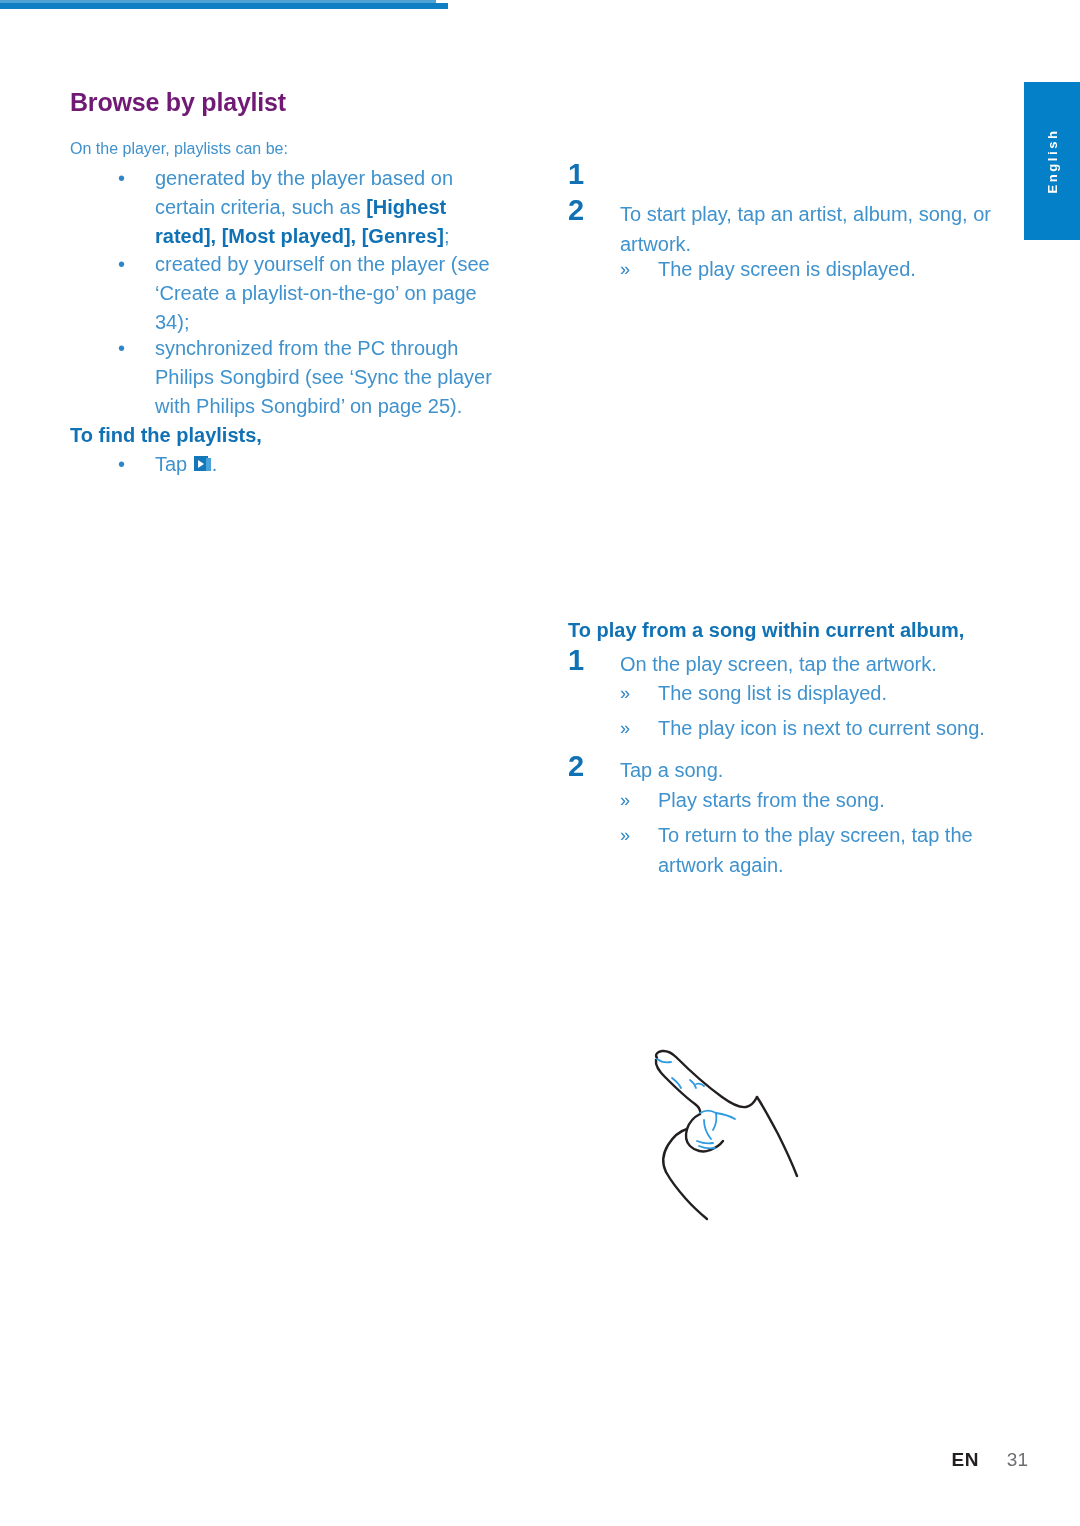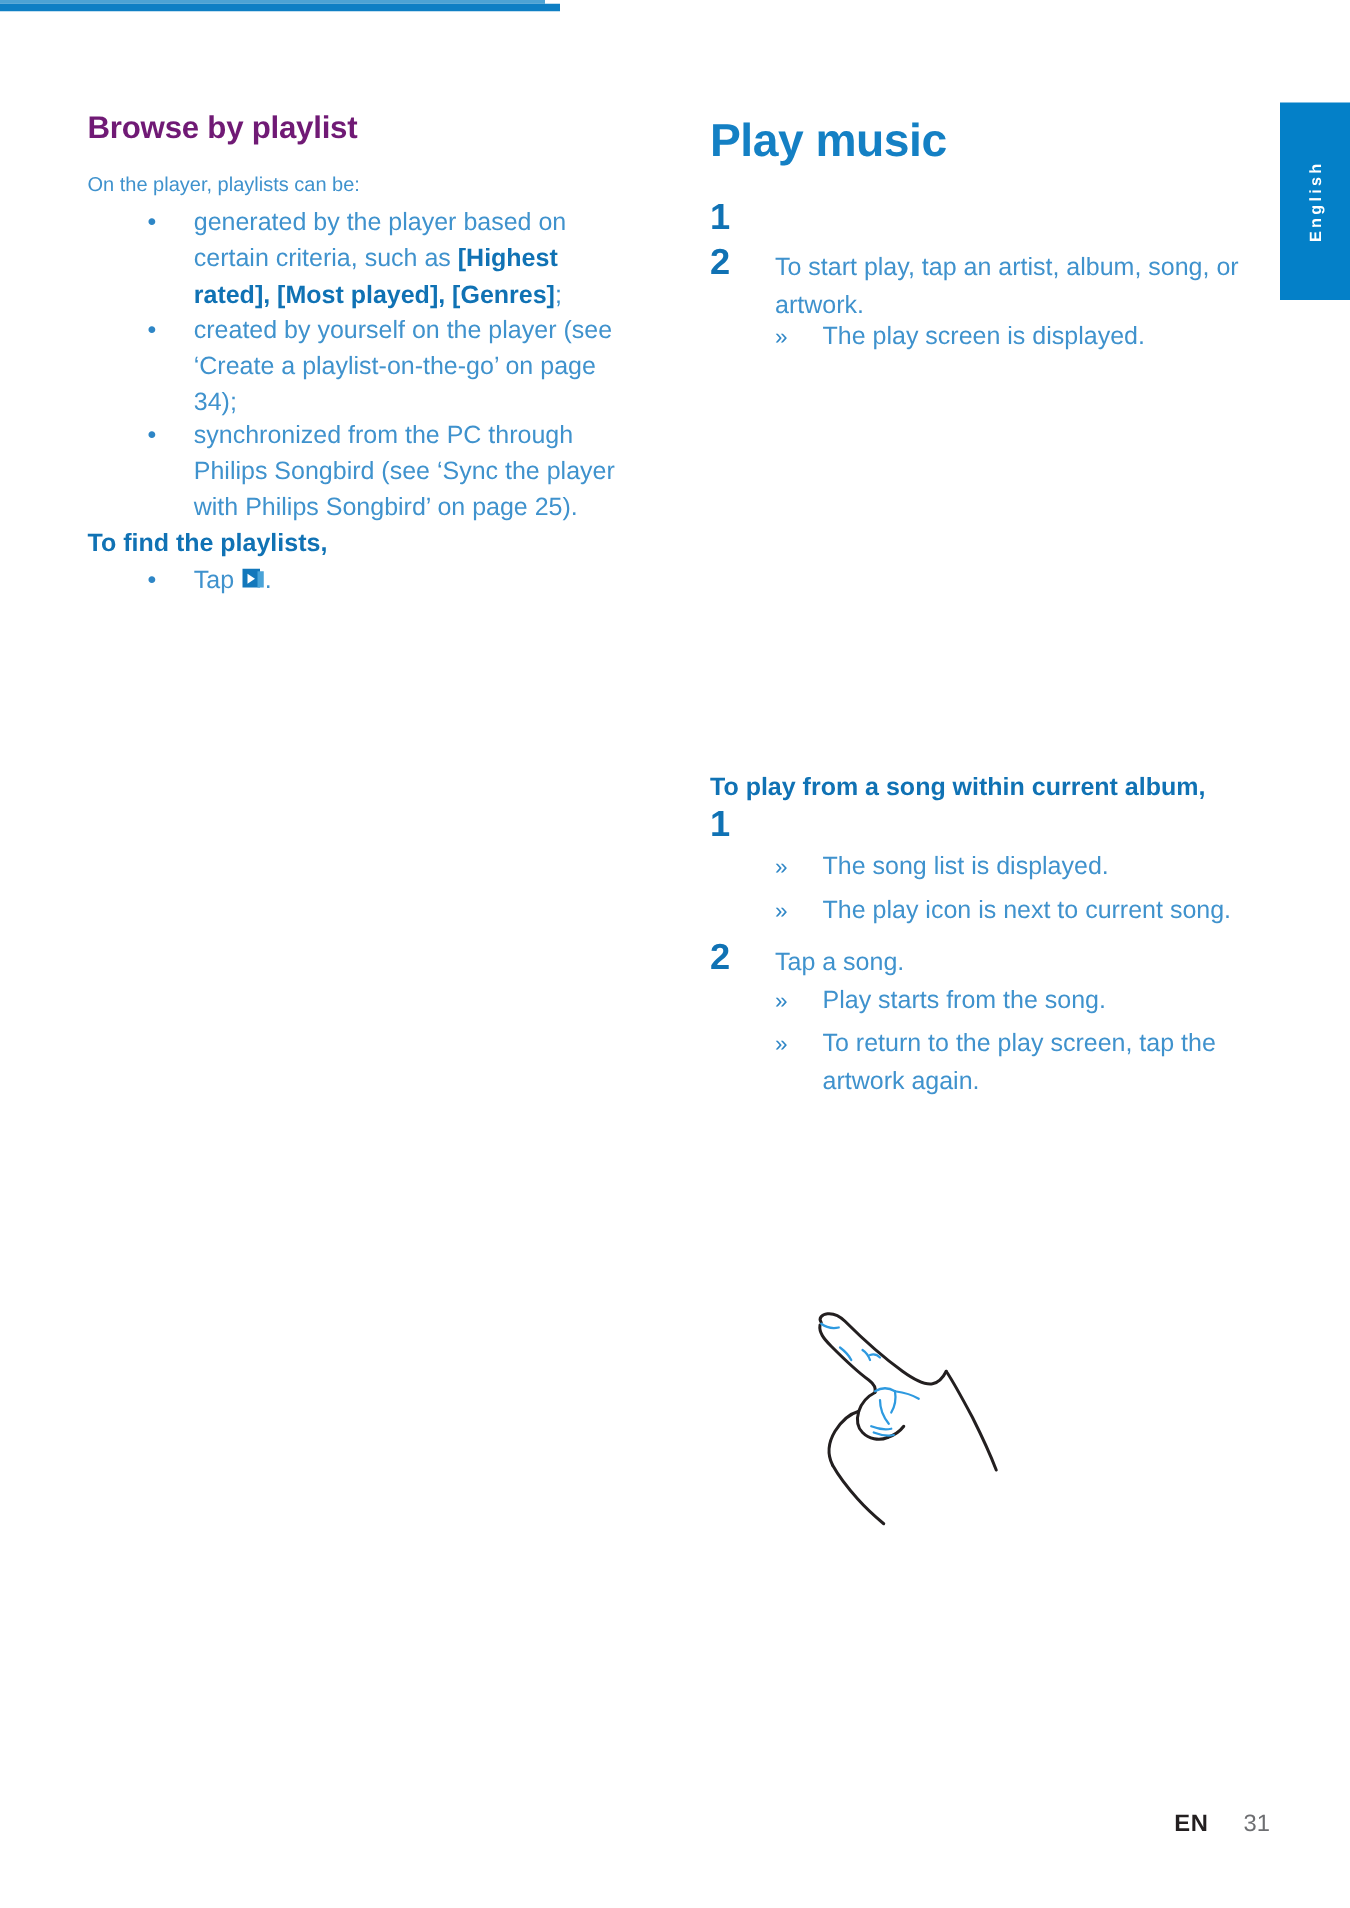--- a/index.html
+++ b/index.html
@@ -206,20 +206,21 @@
   }
 
   
   .footer {
     position: absolute;
     left: 0;
     top: 1449px;
     width: 1016px;
     text-align: right;
     font-size: 19px;
+    padding-left: 12px;
   }
   .footer .en {
     color: #231f20;
     font-weight: bold;
     letter-spacing: 0.5px;
   }
   .footer .pg {
     color: #6d6e71;
     margin-left: 28px;
   }
@@ -261,21 +262,20 @@
   </div>
 
   <div class="lead-bold" style="left:70px; top:421px;">To find the playlists,</div>
 
   <div class="tap-line" style="left:155px; top:450px;">
     <span class="dot">•</span><span>Tap</span>&nbsp;<span class="pl-icon"><span class="sq"></span><span class="fold"></span><span class="tri"></span></span><span>.</span>
   </div>
 
   <div class="rule-right"></div>
 
-  <div class="h-main" style="left:568px; top:92px;">Play music</div>
 
   <div class="block" style="left:568px; top:163px; width:448px;">
     <div class="step">
       <span class="num">1</span>
     </div>
   </div>
 
   <div class="block" style="left:568px; top:199px; width:452px;">
     <div class="step">
       <span class="num">2</span>
@@ -288,20 +288,21 @@
       <span class="gg">»</span>
       <span>The play screen is displayed.</span>
     </div>
   </div>
 
   <div class="lead-bold" style="left:568px; top:616px;">To play from a song within current album,</div>
 
   <div class="block" style="left:568px; top:649px; width:448px;">
     <div class="step">
       <span class="num">1</span>
+      <span>On the play screen, tap the artwork.</span>
     </div>
   </div>
   <div class="block" style="left:568px; top:678px; width:448px;">
     <div class="res">
       <span class="gg">»</span>
       <span>The song list is displayed.</span>
     </div>
   </div>
   <div class="block" style="left:568px; top:713px; width:452px;">
     <div class="res">

